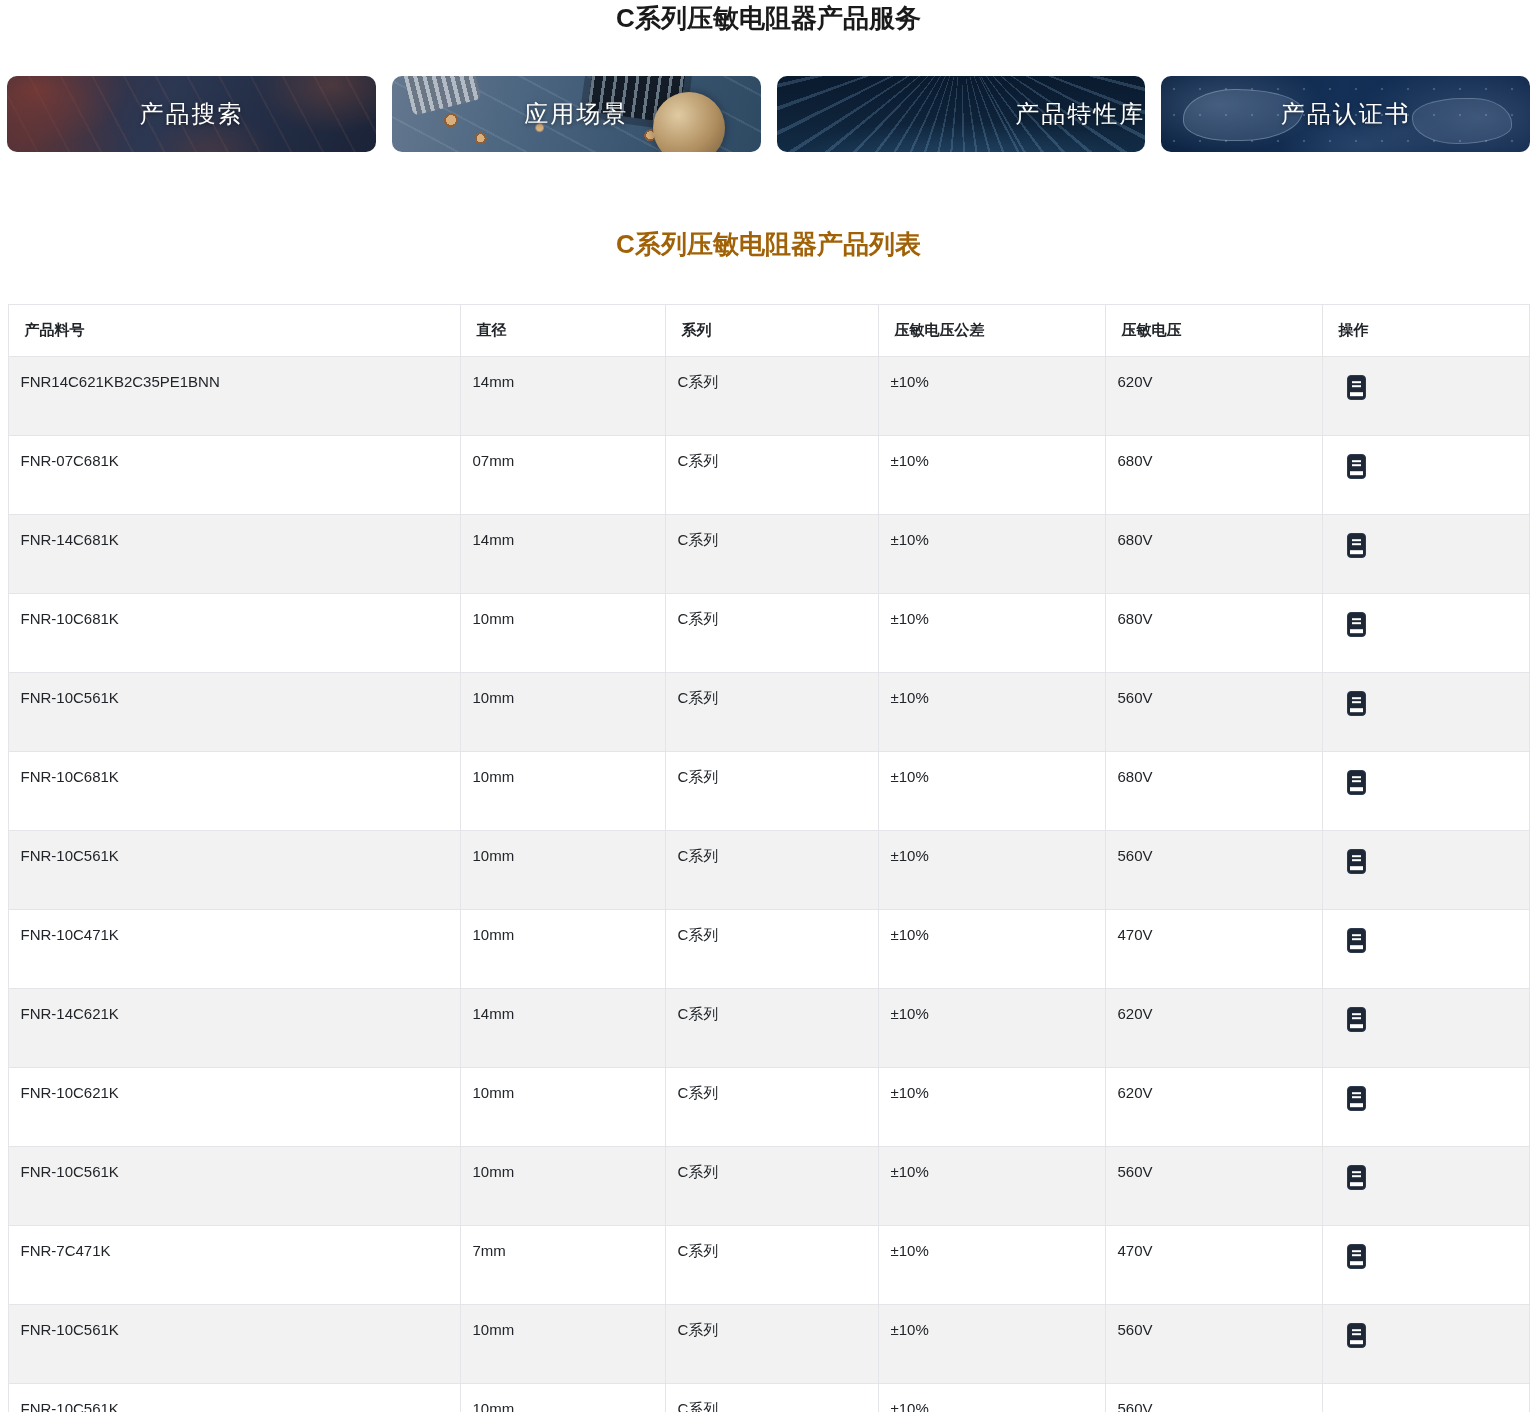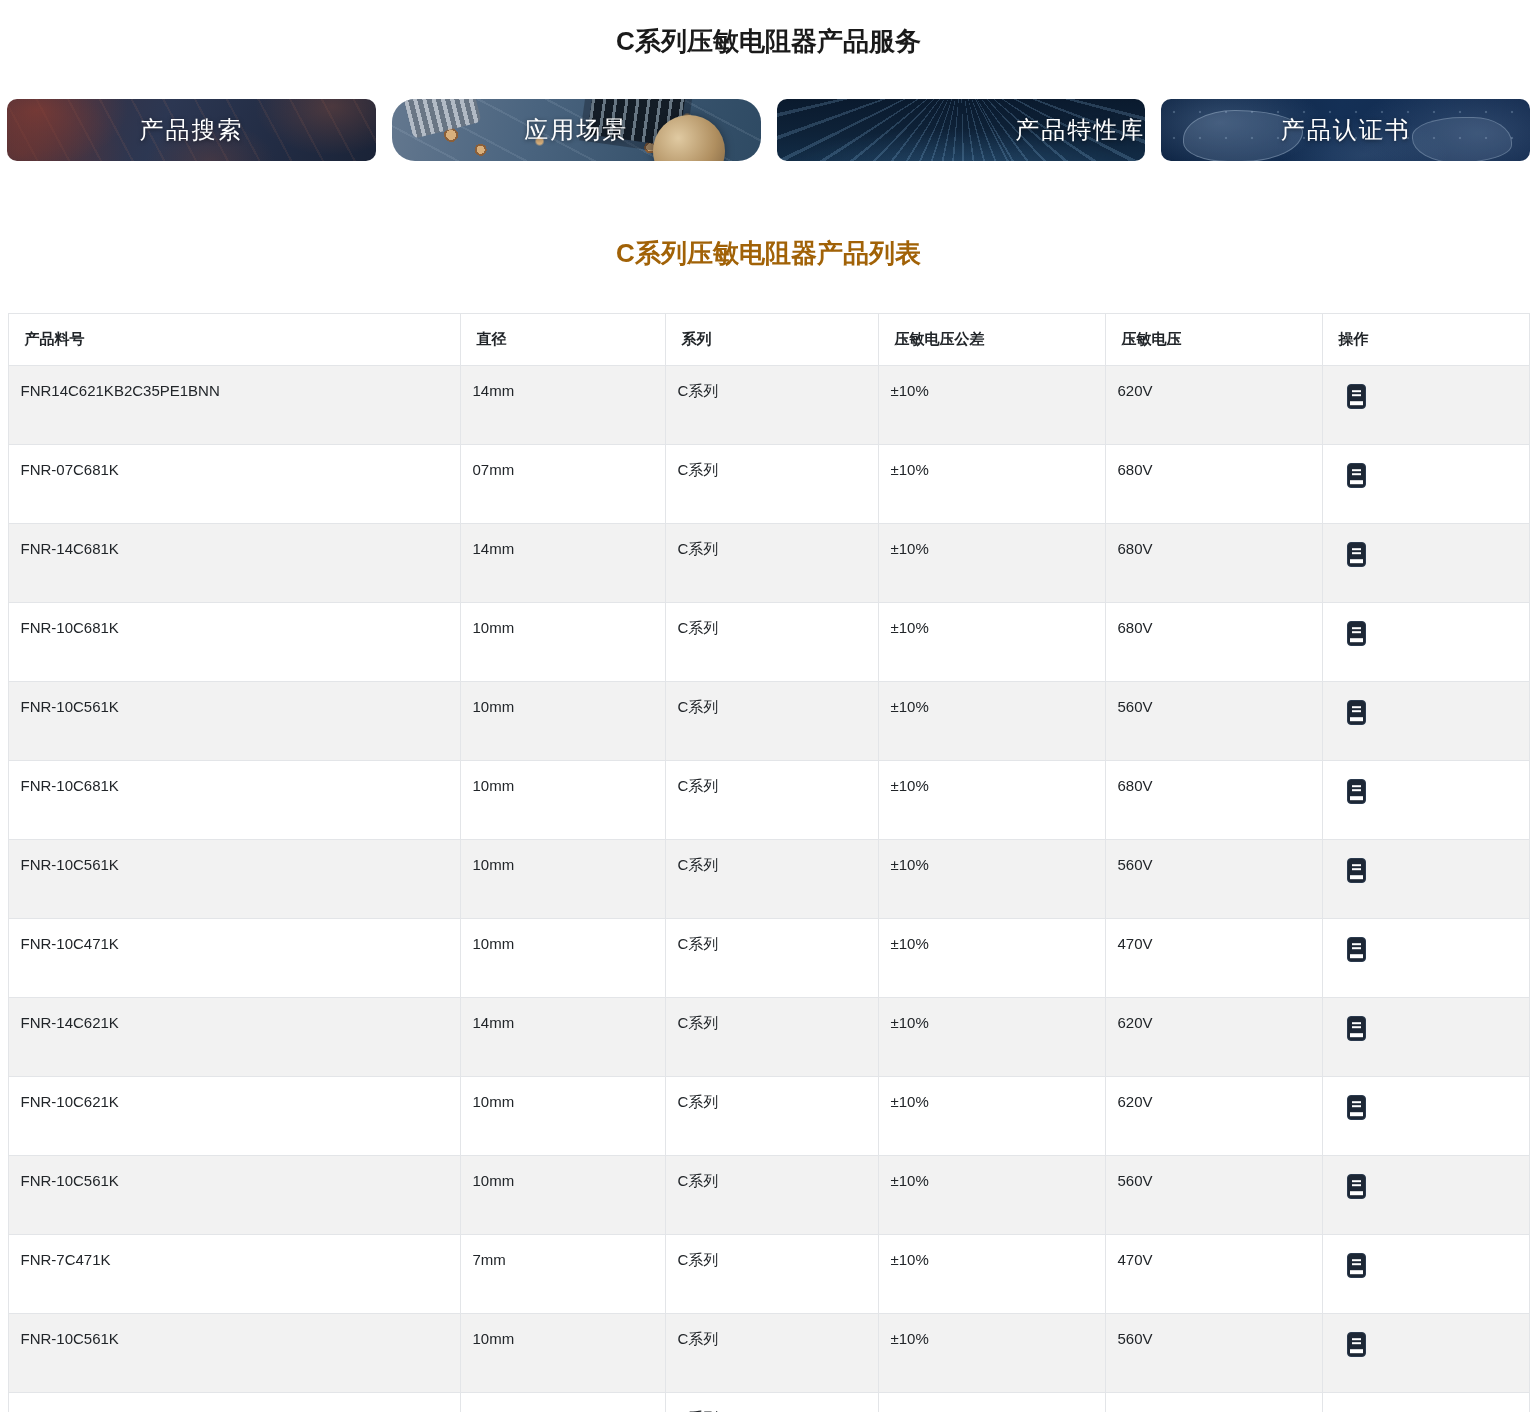--- a/index.html
+++ b/index.html
@@ -6,39 +6,39 @@
   html, body { margin: 0; padding: 0; }
   body {
     width: 1537px;
     min-height: 1412px;
     background: #ffffff;
     color: #212529;
     font-family: "Liberation Sans", "DejaVu Sans", sans-serif;
   }
 
   .page-title {
-    margin: 25px 0 0 0;
+    margin: 2px 0 0 0;
     text-align: center;
     font-size: 26px;
     font-weight: bold;
     color: #1a1a1a;
     line-height: 1.25;
   }
 
   
   .nav-row {
     display: flex;
     gap: 16px;
     padding: 0 7px;
     margin-top: 41px;
   }
   .nav-btn {
     position: relative;
     flex: 1 1 0;
-    height: 62px;
+    height: 76px;
     border-radius: 10px;
     overflow: hidden;
     display: flex;
     align-items: center;
     justify-content: center;
     cursor: pointer;
   }
   .nav-btn .btn-label {
     position: relative;
     z-index: 3;
@@ -66,21 +66,20 @@
   .btn-scene {
     background-color: #46607e;
     background-image:
       radial-gradient(circle 7px at 16% 58%, #d9b07c 0 5px, #8a5f3a 5px 7px, transparent 7px),
       radial-gradient(circle 6px at 24% 82%, #d9b07c 0 4px, #8a5f3a 4px 6px, transparent 6px),
       radial-gradient(circle 5px at 40% 68%, #d9b07c 0 3px, transparent 5px),
       radial-gradient(circle 6px at 70% 78%, #d9b07c 0 4px, #8a5f3a 4px 6px, transparent 6px),
       radial-gradient(circle 5px at 80% 30%, #caa06c 0 3px, transparent 5px),
       repeating-linear-gradient(28deg, transparent 0 30px, rgba(210,225,240,0.10) 30px 32px),
       linear-gradient(105deg, #64788f 0%, #4a647f 38%, #3a556f 68%, #2e4a63 100%);
-    border-radius: 23px;
   }
   .btn-scene .chip-decor {
     top: -20px; left: 54%;
     width: 92px; height: 62px;
     background:
       repeating-linear-gradient(90deg, rgba(170,190,205,0.55) 0 3px, transparent 3px 11px),
       #141d27;
     transform: rotate(8deg);
     box-shadow: 0 0 0 7px rgba(16,24,33,0.35);
   }

